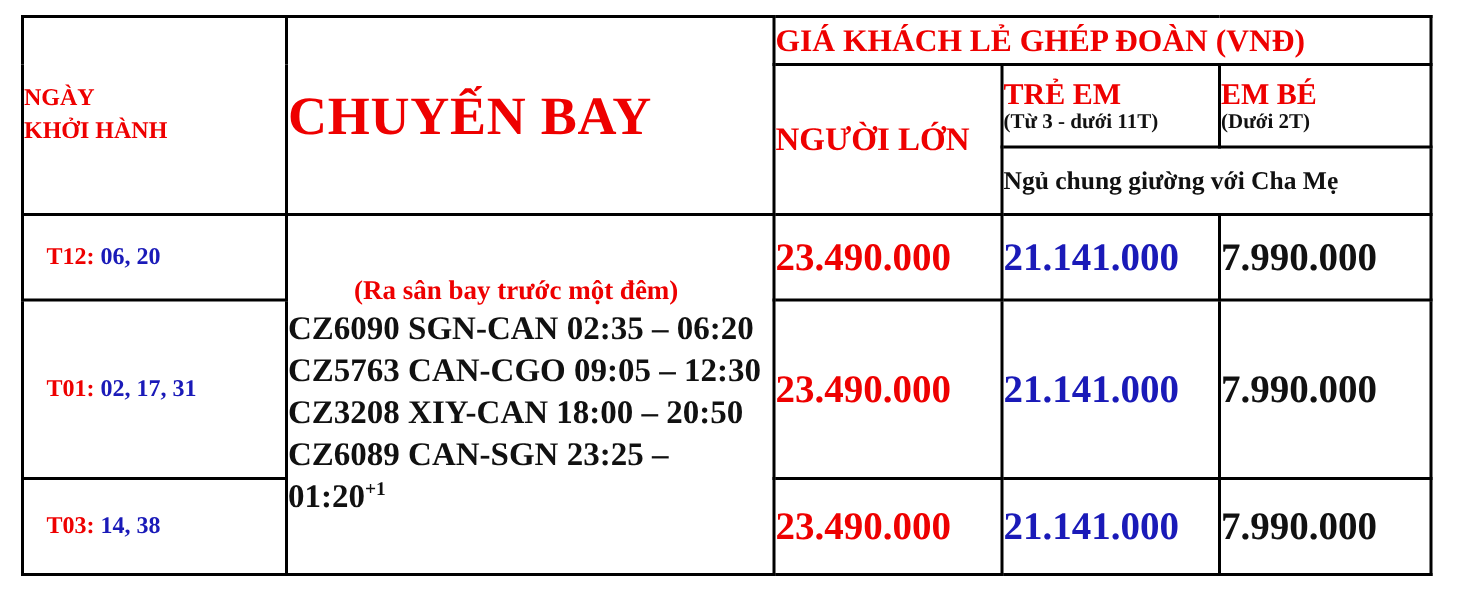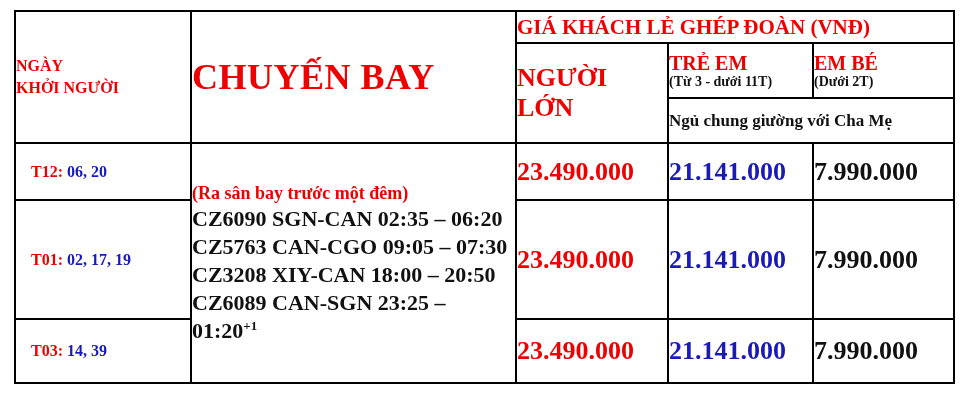--- a/index.html
+++ b/index.html
@@ -23,48 +23,48 @@
   td{
     border:2px solid var(--border);
     vertical-align:middle;
     padding:0;overflow:hidden;
   }
   .red{color:var(--red);}
   .blue{color:var(--blue);}
   .hdr-depart{font-size:16px;line-height:1.35;color:var(--red);}
   .hdr-flight{font-size:36px;color:var(--red);letter-spacing:.5px;border-radius:10px;}
   .hdr-price-group{font-size:21px;color:var(--red);}
-  .hdr-adult{font-size:26px;color:var(--red);margin-top:48px;}
+  .hdr-adult{font-size:22px;color:var(--red);margin-top:48px;}
   .hdr-sub{font-size:20px;color:var(--red);line-height:1.1;margin-left:12px;}
   .hdr-sub-note{font-size:14px;color:var(--black);font-weight:bold;}
   .bed-note{font-size:17px;color:var(--black);}
   .date-cell{text-align:left;padding-left:15px;font-size:16px;white-space:nowrap;}
   .price{font-size:26px;}
   .flight-cell{font-size:22px;line-height:28px;}
-  .flight-note{font-size:18px;color:var(--red);line-height:24px;}
+  .flight-note{font-size:18px;color:var(--red);line-height:24px;margin-left:44px;}
   sup{font-size:13px;line-height:0;}
 </style>
 </head>
 <body>
 
 <div class="page">
   <table class="price-table">
     <colgroup>
       <col style="width:176px">
       <col style="width:325px">
       <col style="width:152px">
       <col style="width:145px">
       <col style="width:141px">
     </colgroup>
     <tbody>
 
       <tr style="height:32px">
         <td rowspan="3" class="hdr-depart">
           <div>NGÀY</div>
-          <div>KHỞI NGƯỜI</div>
+          <div>KHỞI HÀNH</div>
         </td>
         <td rowspan="3" class="hdr-flight">
           <span>CHUYẾN BAY</span>
         </td>
         <td colspan="3" class="hdr-price-group">
           <span>GIÁ KHÁCH LẺ GHÉP ĐOÀN (VNĐ)</span>
         </td>
       </tr>
 
       <tr style="height:55px">
@@ -88,43 +88,43 @@
       </tr>
 
       <tr style="height:57px">
         <td class="date-cell">
           <span class="red">T12:</span>
           <span class="blue">06, 20</span>
         </td>
         <td rowspan="3" class="flight-cell">
           <div class="flight-note">(Ra sân bay trước một đêm)</div>
           <div>CZ6090 SGN-CAN 02:35 – 06:20</div>
-          <div>CZ5763 CAN-CGO 09:05 – 07:30</div>
+          <div>CZ5763 CAN-CGO 09:05 – 12:30</div>
           <div>CZ3208 XIY-CAN 18:00 – 20:50</div>
           <div><span>CZ6089 CAN-SGN 23:25 – 01:20</span><sup>+1</sup></div>
         </td>
         <td class="price red">23.490.000</td>
         <td class="price blue">21.141.000</td>
         <td class="price">7.990.000</td>
       </tr>
 
       <tr style="height:119px">
         <td class="date-cell">
           <span class="red">T01:</span>
-          <span class="blue">02, 17, 19</span>
+          <span class="blue">02, 17, 31</span>
         </td>
         <td class="price red">23.490.000</td>
         <td class="price blue">21.141.000</td>
         <td class="price">7.990.000</td>
       </tr>
 
       <tr style="height:64px">
         <td class="date-cell">
           <span class="red">T03:</span>
-          <span class="blue">14, 39</span>
+          <span class="blue">14, 38</span>
         </td>
         <td class="price red">23.490.000</td>
         <td class="price blue">21.141.000</td>
         <td class="price">7.990.000</td>
       </tr>
     </tbody>
   </table>
 </div>
 
 </body></html>

